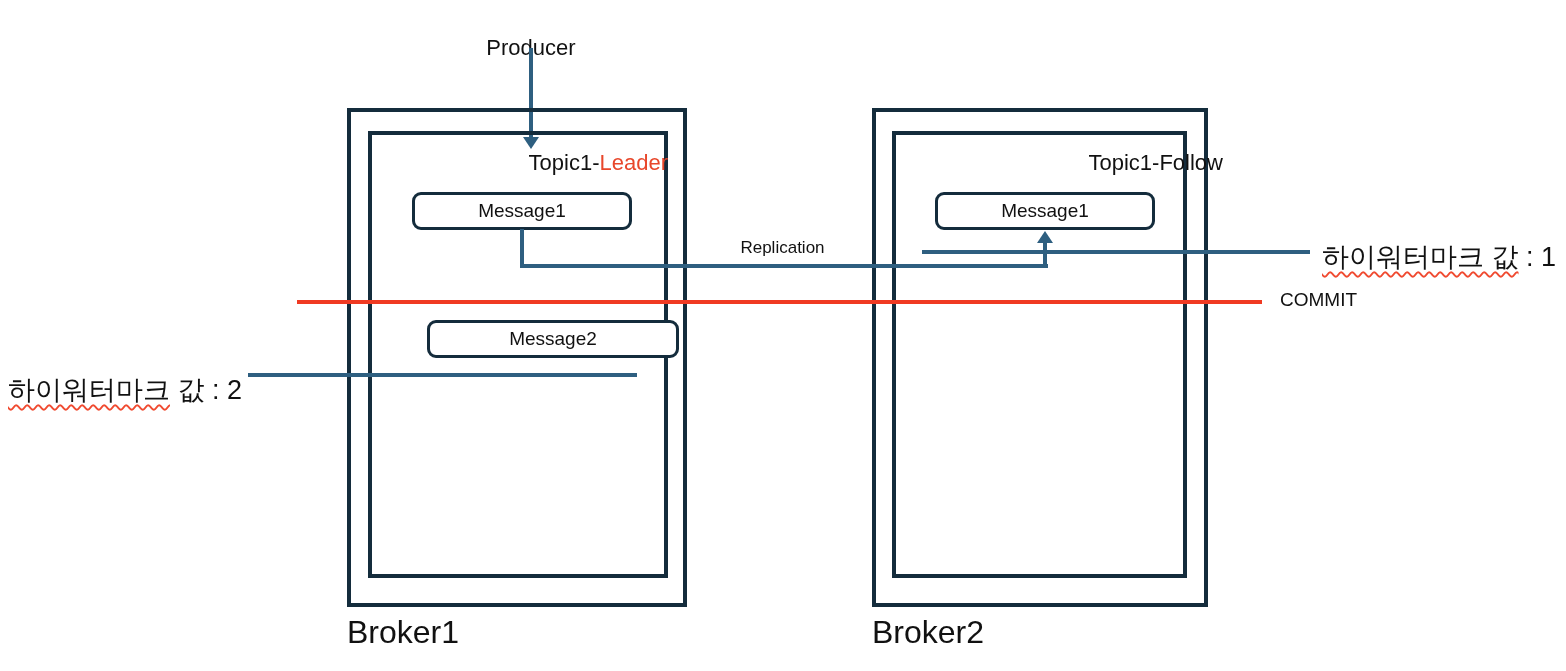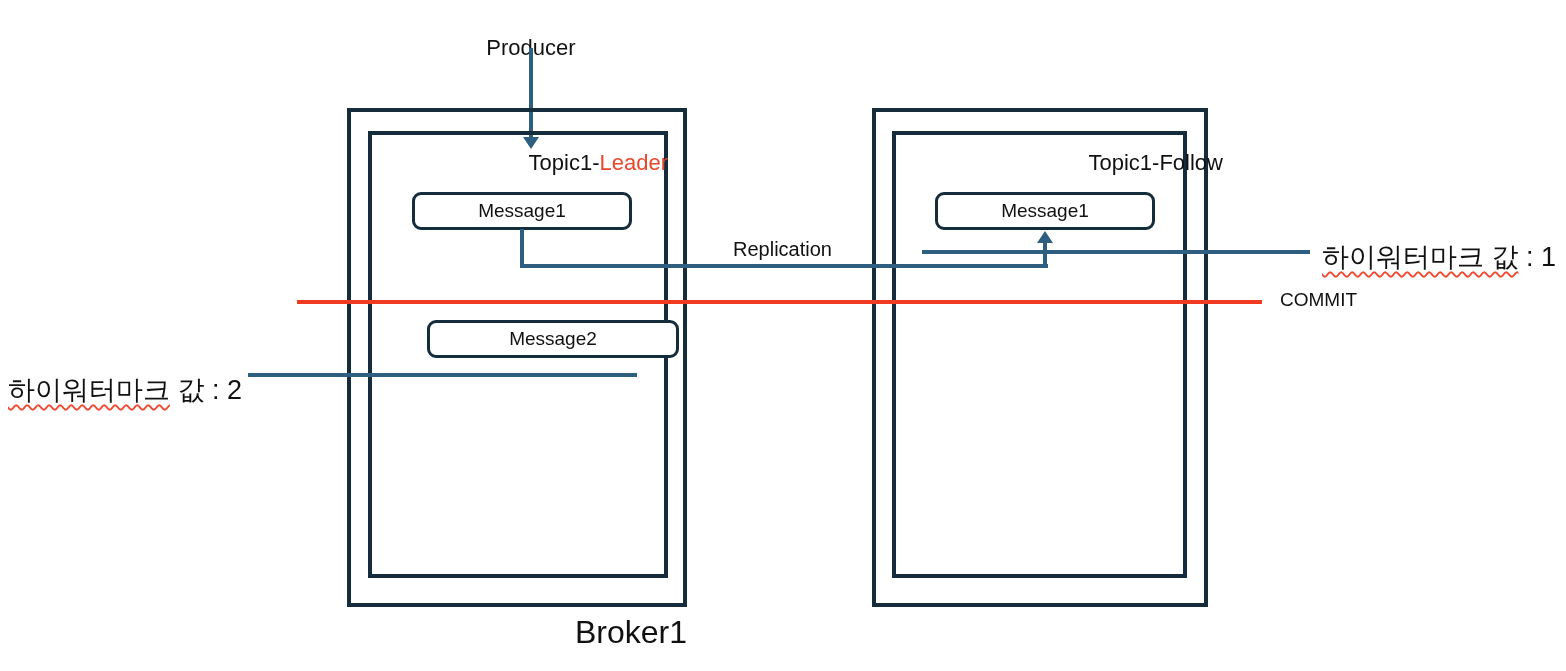--- a/index.html
+++ b/index.html
@@ -37,23 +37,23 @@
     justify-content: center;
     font-size: 19px;
     color: #111111;
   }
 
   
   .label { white-space: nowrap; color: #111111; }
   .producer-label { font-size: 22px; text-align: center; margin-top: 23px; }
   .topic-label { font-size: 22px; text-align: right; }
   .topic-role-leader { color: #e8472b; }
-  .replication-label { font-size: 20px; text-align: center; }
+  .replication-label { font-size: 17px; text-align: center; }
   .commit-label { font-size: 19px; }
-  .broker-name { font-size: 32px; text-align: right; }
+  .broker-name { font-size: 32px; text-align: left; }
   .watermark-label { font-size: 27px; }
   .wavy {
     text-decoration-line: underline;
     text-decoration-style: wavy;
     text-decoration-color: #f04a30;
     text-decoration-thickness: 2px;
     text-underline-offset: 5px;
     text-decoration-skip-ink: none;
   }
 
@@ -88,20 +88,21 @@
   <div class="abs broker-inner" style="left:368px; top:131px; width:300px; height:447px;"></div>
   <div class="abs label topic-label" style="left:368px; top:150px; width:300px;"><span>Topic1-</span><span class="topic-role-leader">Leader</span></div>
   <div class="abs message-box" style="left:412px; top:192px; width:220px; height:38px;">Message1</div>
   <div class="abs message-box" style="left:427px; top:320px; width:252px; height:38px;">Message2</div>
   <div class="abs label broker-name" style="left:347px; top:614px; width:340px;">Broker1</div>
 
   <div class="abs broker-outer" style="left:872px; top:108px; width:336px; height:499px;"></div>
   <div class="abs broker-inner" style="left:892px; top:131px; width:295px; height:447px;"></div>
   <div class="abs label topic-label" style="left:892px; top:150px; width:316px;margin-left:15px;"><span>Topic1-</span><span>Follow</span></div>
   <div class="abs message-box" style="left:935px; top:192px; width:220px; height:38px;">Message1</div>
+  <div class="abs label broker-name" style="left:872px; top:614px; width:336px;">Broker2</div>
 
   <div class="abs line-blue" style="left:520px; top:229px; width:4px; height:39px;"></div>
   <div class="abs line-blue" style="left:520px; top:264px; width:528px; height:4px;"></div>
   <div class="abs line-blue" style="left:1043px; top:241px; width:4px; height:27px;"></div>
   <div class="abs arrow-up" style="left:1037px; top:231px;"></div>
   <div class="abs label replication-label" style="left:710px; top:238px; width:145px;">Replication</div>
 
   <div class="abs line-blue" style="left:922px; top:250px; width:388px; height:4px;"></div>
   <div class="abs label watermark-label" style="left:1322px; top:239px;"><span class="wavy">하이워터마크 값</span><span> : 1</span></div>
 

